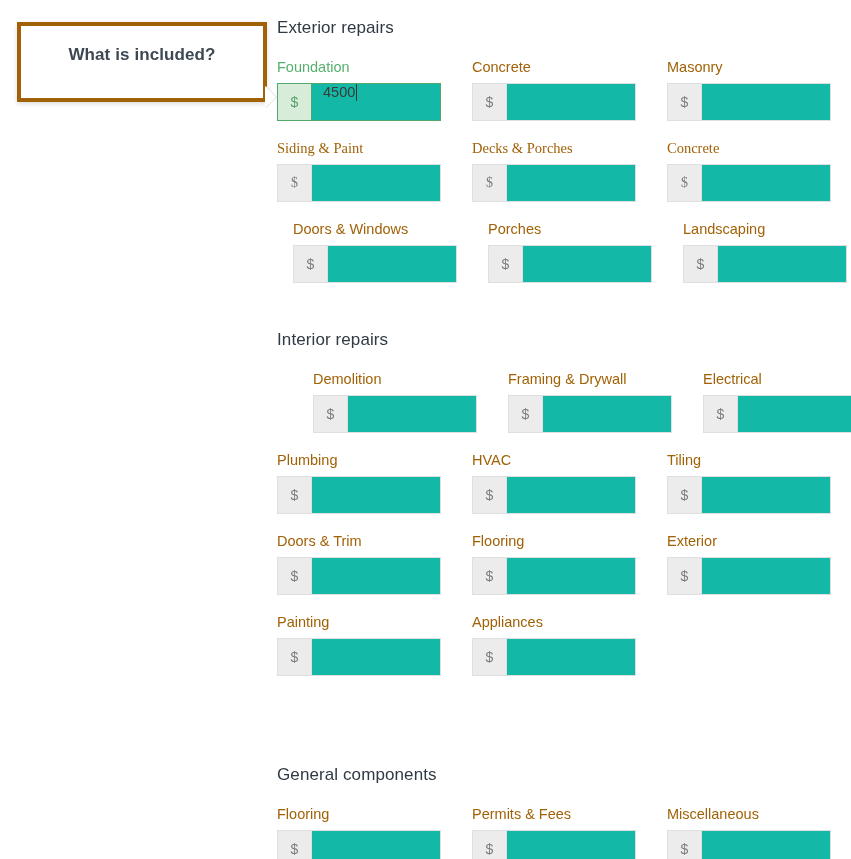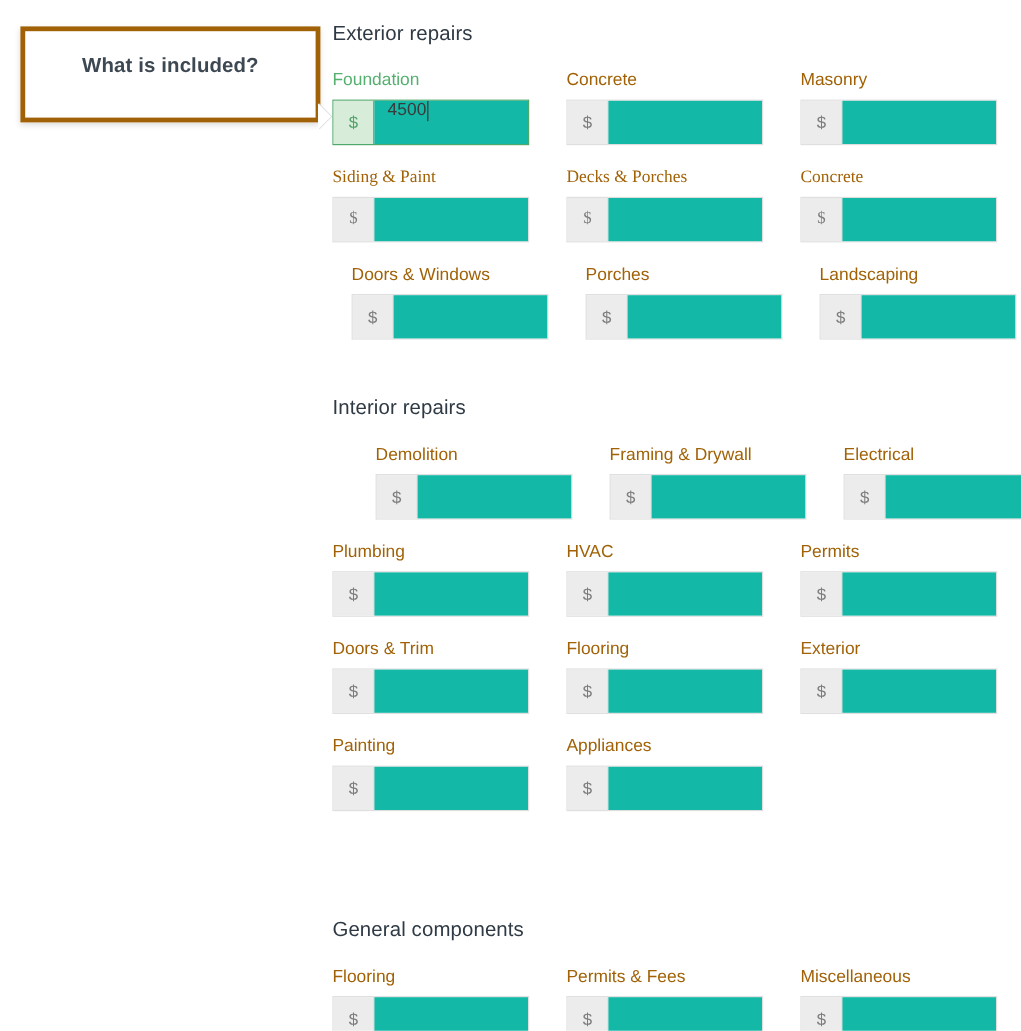--- a/index.html
+++ b/index.html
@@ -266,21 +266,21 @@
           </div>
         </div>
         <div class="field-col">
           <div class="field-label">HVAC</div>
           <div class="input-group">
             <div class="prefix">$</div>
             <div class="value-box"></div>
           </div>
         </div>
         <div class="field-col">
-          <div class="field-label">Permits</div>
+          <div class="field-label">Tiling</div>
           <div class="input-group">
             <div class="prefix">$</div>
             <div class="value-box"></div>
           </div>
         </div>
       </div>
       <div class="field-row" style="position: absolute; top: 203px; left: 0px;">
         <div class="field-col">
           <div class="field-label">Doors &amp; Trim</div>
           <div class="input-group">

